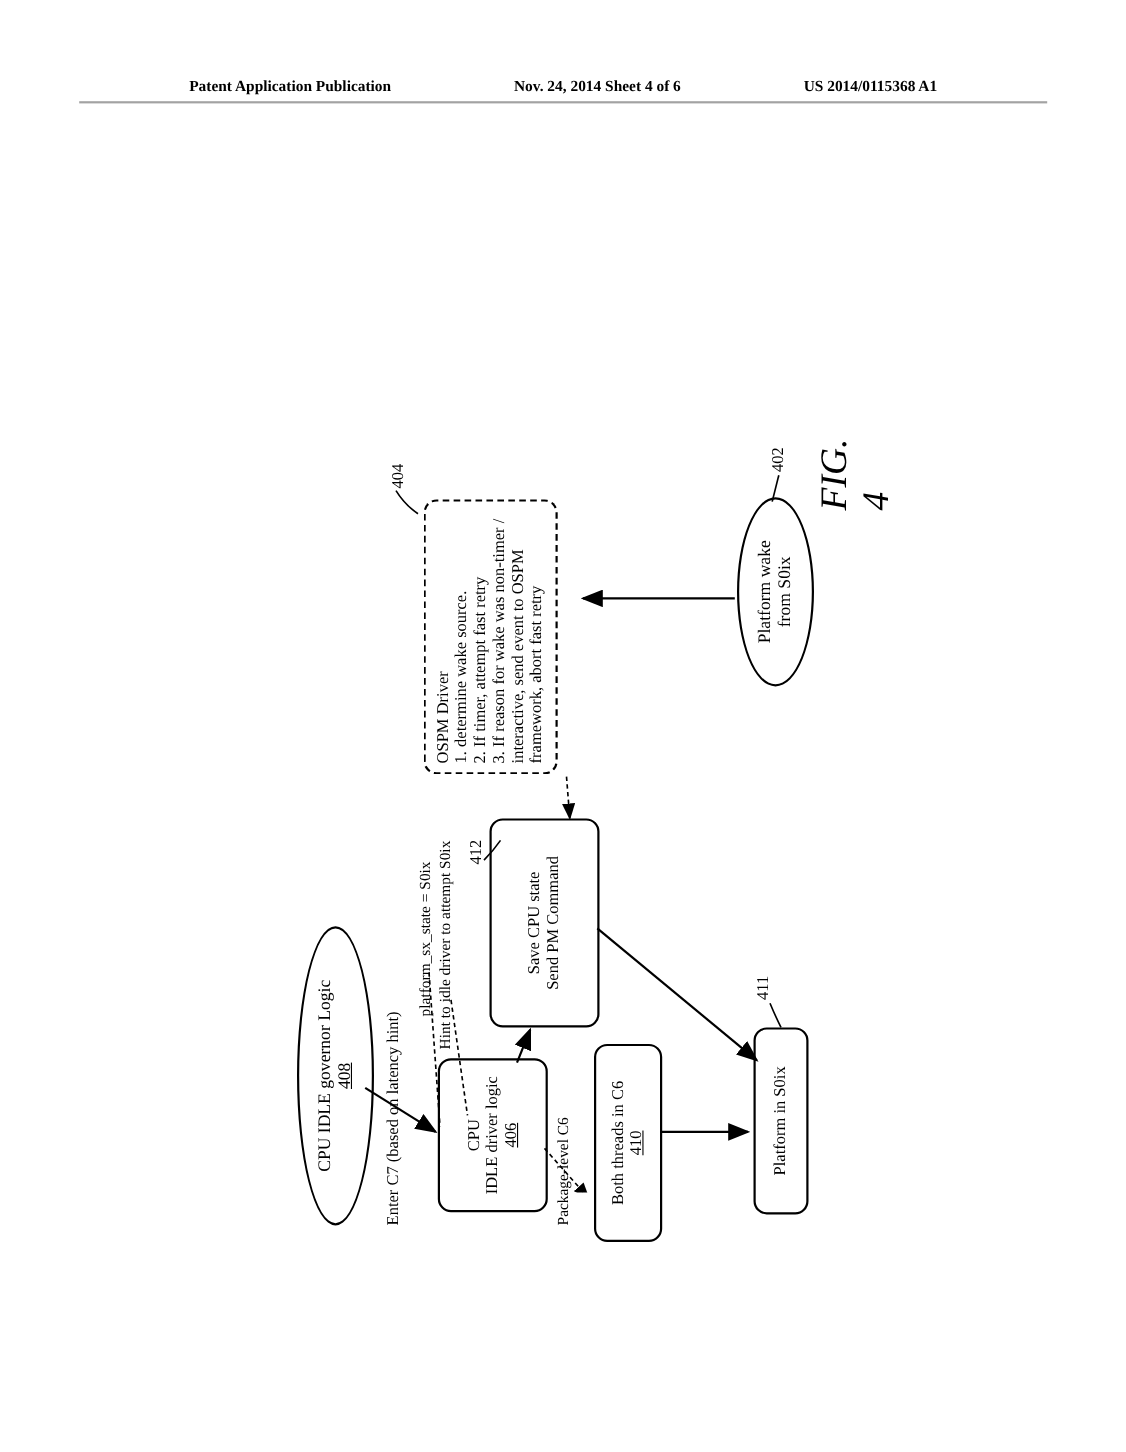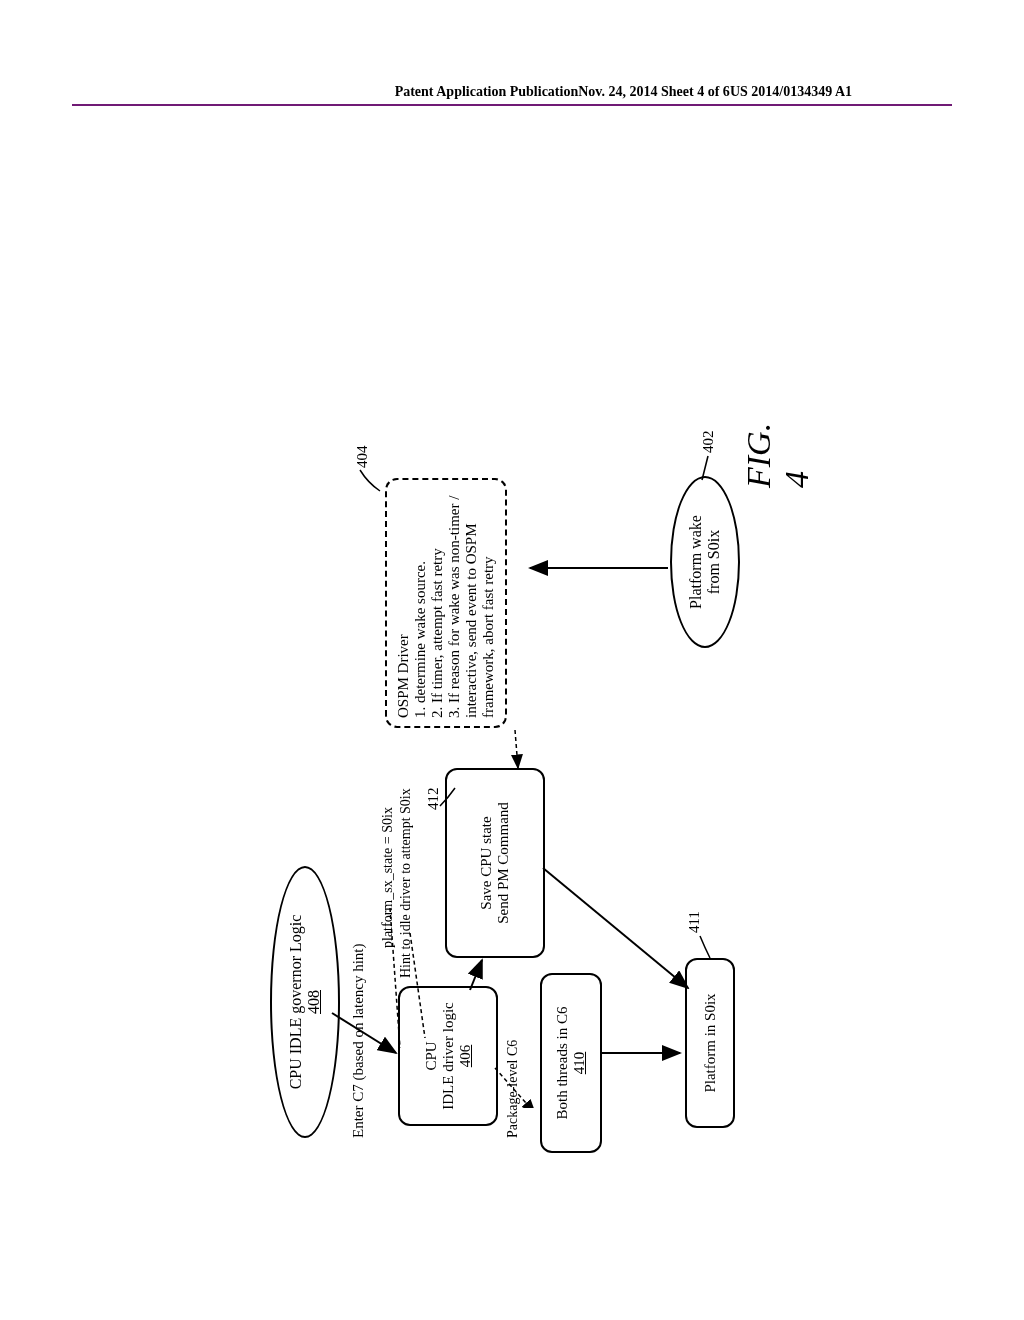--- a/index.html
+++ b/index.html
@@ -7,26 +7,26 @@
       padding: 0;
       font-family: 'Times New Roman', serif;
       font-size: 14px;
       background: #fff;
       width: 1024px;
       height: 1320px;
       position: relative;
     }
     .header {
       display: flex;
-      justify-content: flex-end;
+      justify-content: space-between;
       padding: 72px 100px 4px 100px;
       font-weight: bold;
       font-size: 14px;
-      border-bottom: 2px solid #701a75;
-      margin: 12px 72px;
+      border-bottom: 2px solid #a3a3a3;
+      margin: 0 72px;
     }
     .diagram-area {
       position: relative;
       padding: 50px 150px;
     }
     .rotated-container {
       position: absolute;
       left: 530px;
       top: 640px;
       transform: rotate(-90deg);
@@ -89,21 +89,21 @@
       position: absolute;
       font-size: 15px;
     }
   </style>
 </head>
 <body>
 
 <div class="header">
   <span>Patent Application Publication</span>
   <span>Nov. 24, 2014  Sheet 4 of 6</span>
-  <span>US 2014/0134349 A1</span>
+  <span>US 2014/0115368 A1</span>
 </div>
 
 <div class="diagram-area">
   <div class="rotated-container">
 
     <div class="ellipse" style="left:-30px; top:0px; width:260px; height:58px; flex-direction:column;">
       <span>CPU IDLE governor Logic</span>
       <span class="underline">408</span>
     </div>
 

